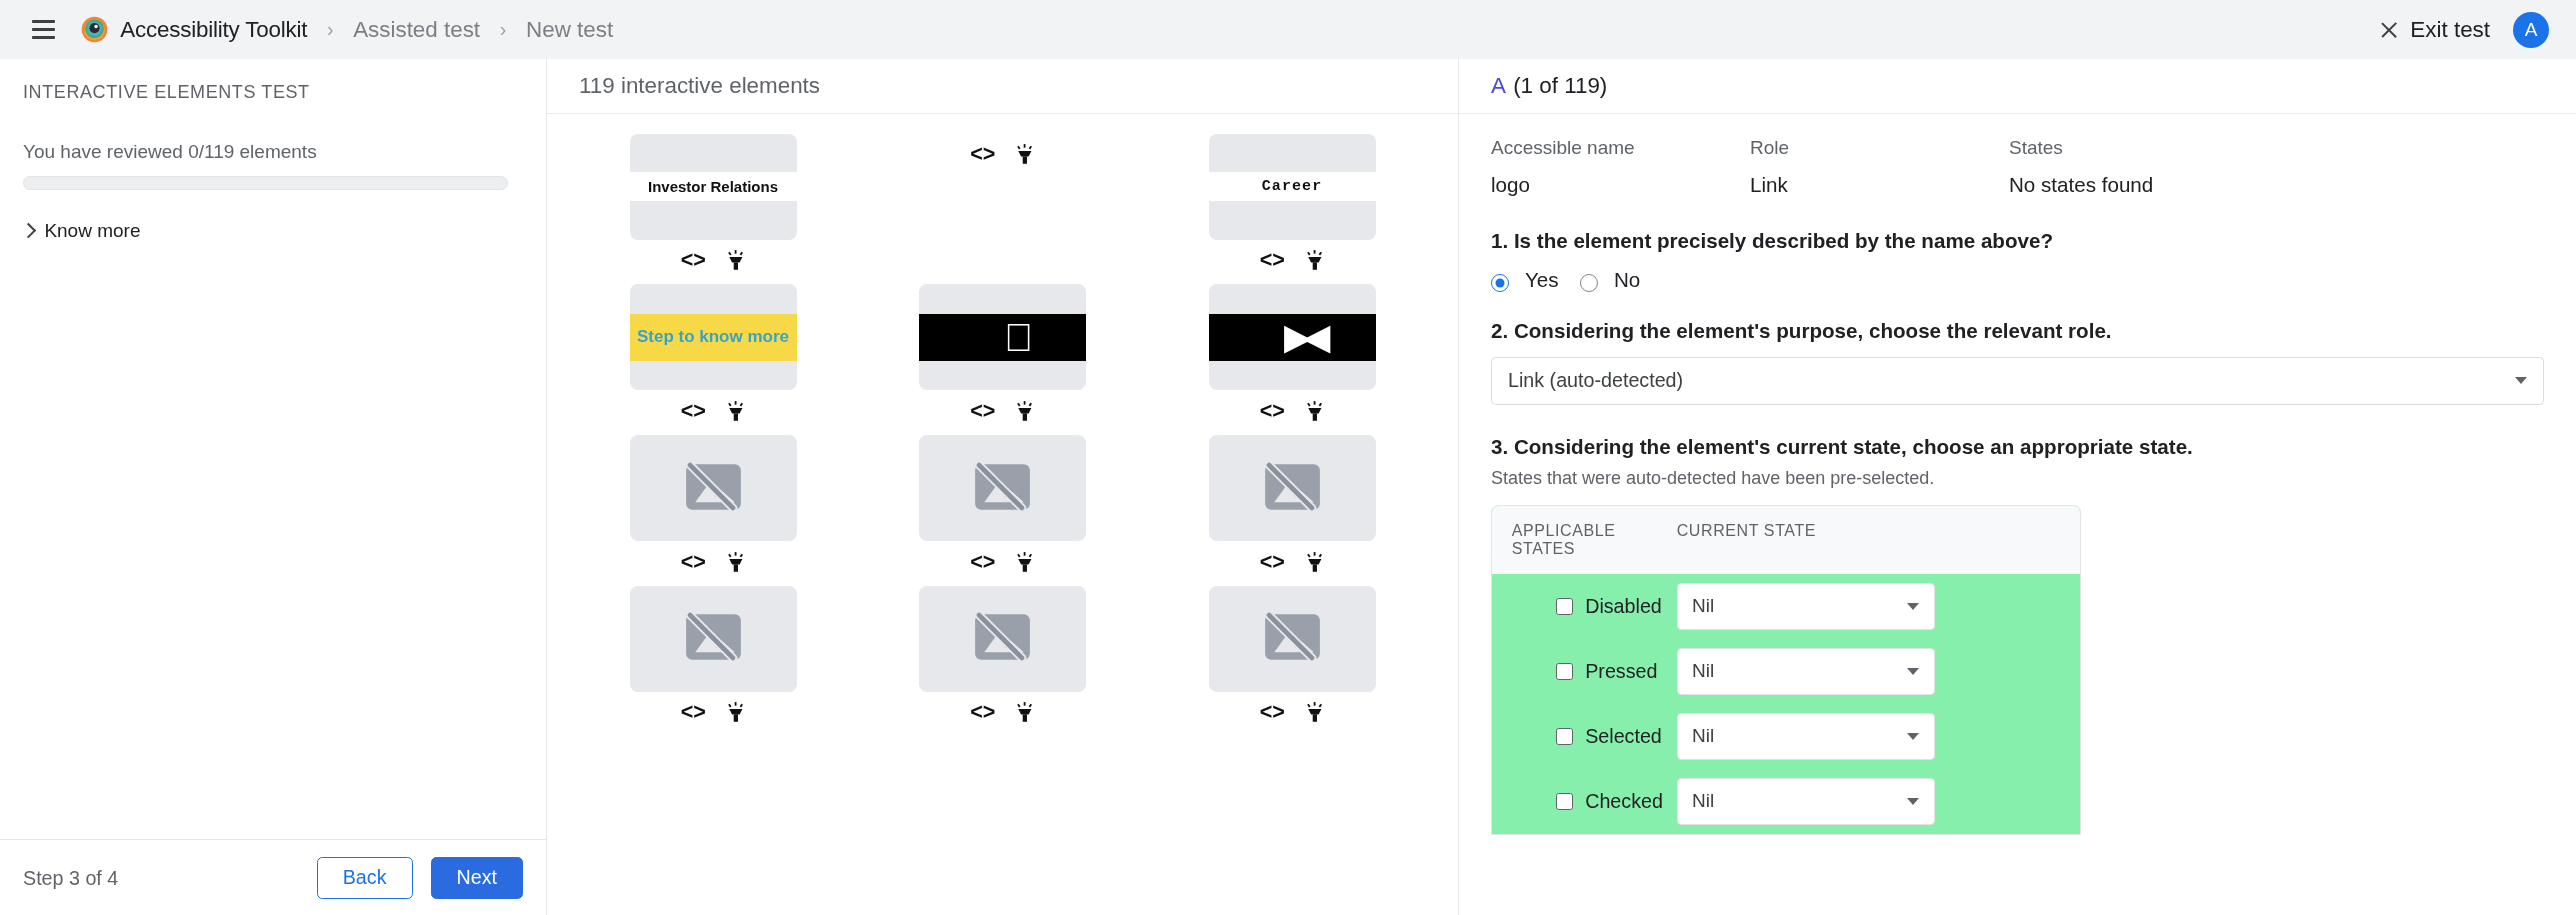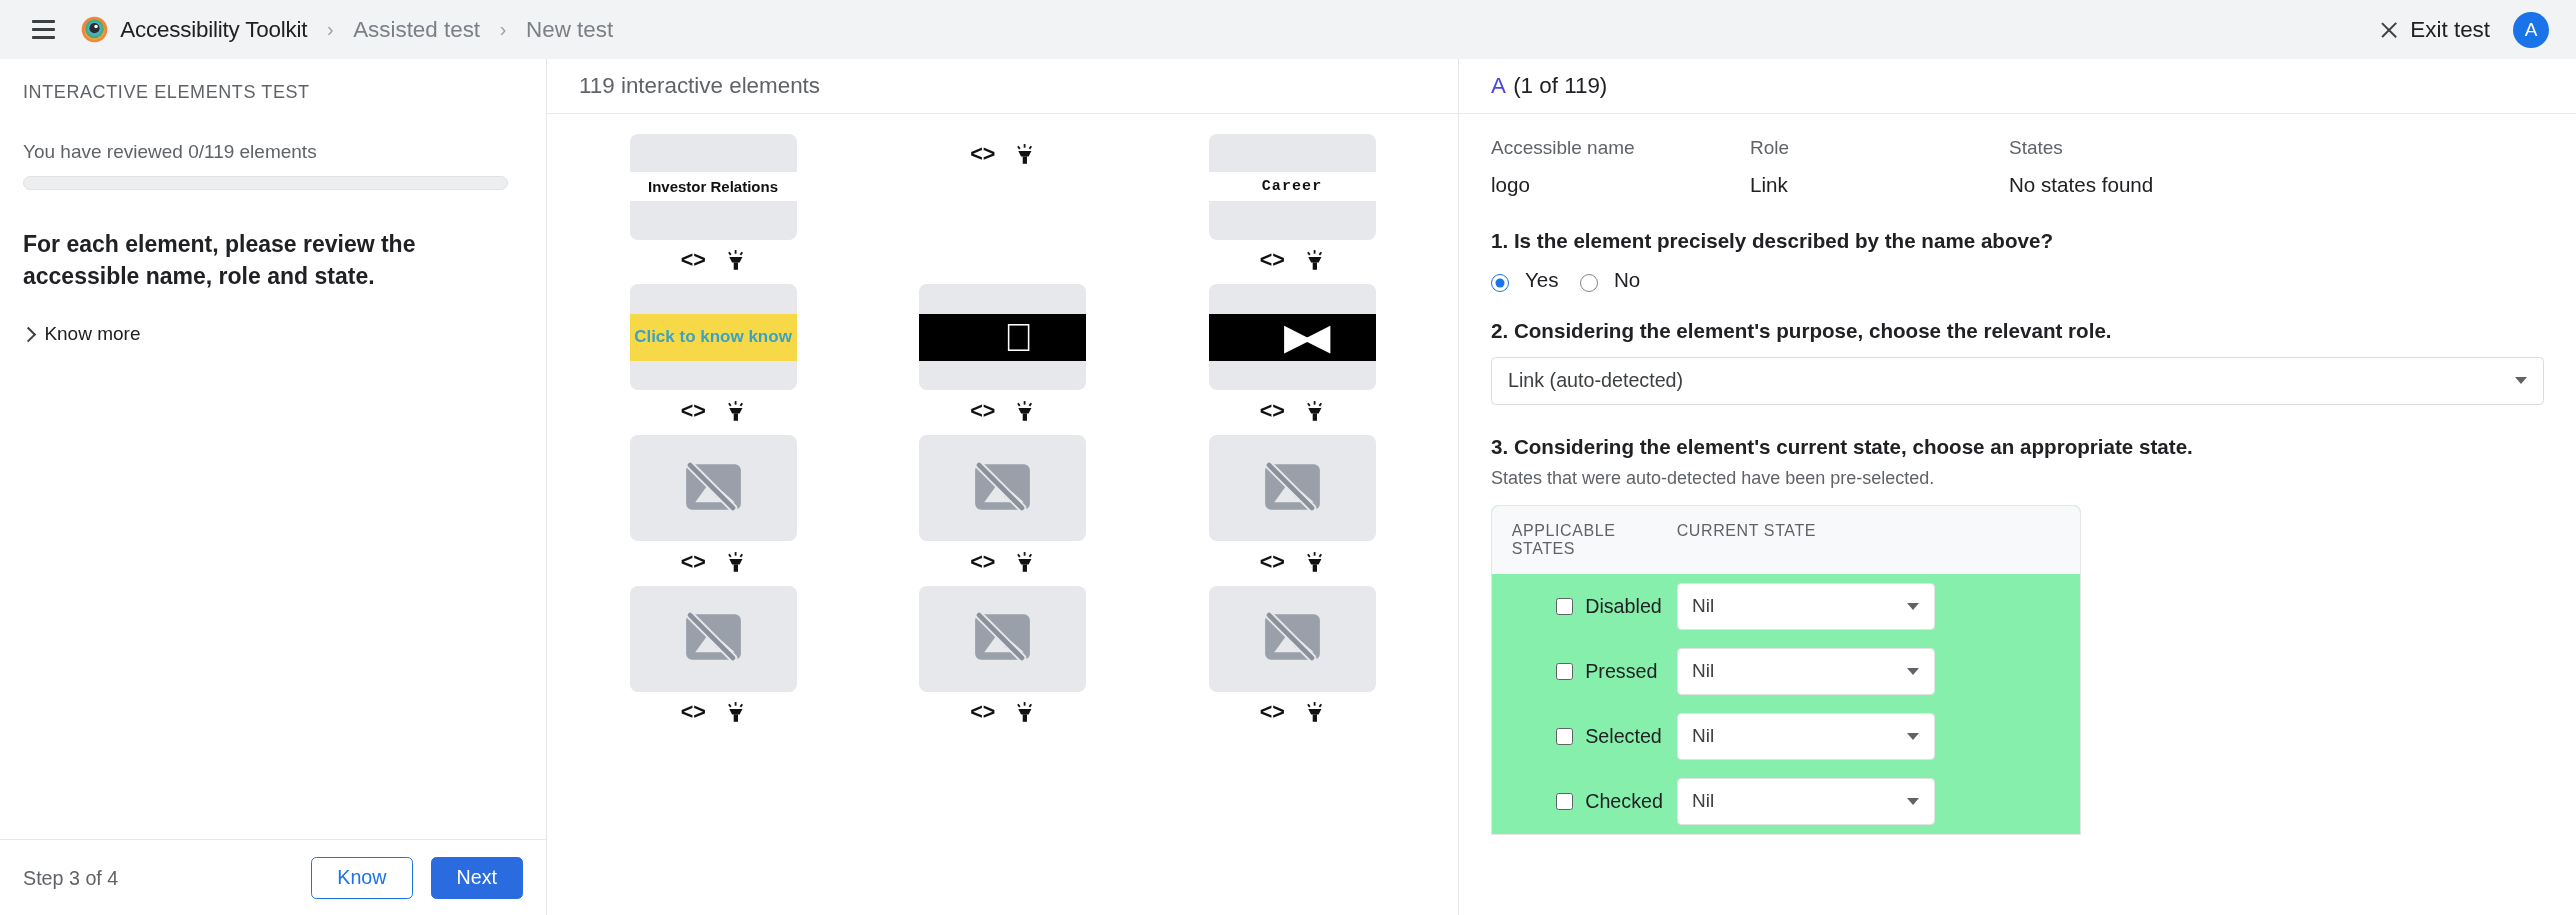--- a/index.html
+++ b/index.html
@@ -263,30 +263,29 @@
 
 <div class="main">
 
   <div class="sidebar">
     <div class="sidebar-body">
       <div class="sidebar-title">INTERACTIVE ELEMENTS TEST</div>
       <div class="reviewed-text">You have reviewed 0/119 elements</div>
       <div class="progress-track">
         <div class="progress-fill" id="progress-fill" style="width: 0%;"></div>
       </div>
-      <div class="instruction">For each element, please review the accessible name, role and state.</div>
       <div class="know-more">
         <span class="chev-right"></span>
         <span class="know-more-label">Know more</span>
       </div>
     </div>
     <div class="sidebar-footer">
       <span class="step-label">Step 3 of 4</span>
       <div class="footer-btns">
-        <button class="btn btn-back">Know</button>
+        <button class="btn btn-back">Back</button>
         <button class="btn btn-next">Next</button>
       </div>
     </div>
   </div>
 
   <div class="midcol">
     <div class="mid-header">
       <span class="mid-header-label">119 interactive elements</span>
     </div>
     <div class="grid" id="element-grid">
@@ -332,21 +331,21 @@
   <rect x="3.6" y="2.2" width="2.2" height="4.0" fill="#111" transform="rotate(-35 4.7 4.2)"></rect>
   <rect x="17.6" y="2.2" width="2.2" height="4.0" fill="#111" transform="rotate(35 18.7 4.2)"></rect>
   <path d="M4 8.5 H20 L16.6 15 H7.4 Z" fill="#111"></path>
   <rect x="9.4" y="15" width="5.2" height="9" fill="#111"></rect>
 </svg>
     </div>
   </div>
   <div class="cell">
     <div class="thumb banner">
         <div class="band highlight">
-          <span class="band-text">Click to know know</span>
+          <span class="band-text">Step to know more</span>
         </div>
       </div>
     <div class="icon-row">
       <span class="code-icon">&lt;&gt;</span>
       <svg class="marker-icon" viewBox="0 0 24 26">
   <rect x="10.6" y="0" width="2.2" height="4.4" fill="#111"></rect>
   <rect x="3.6" y="2.2" width="2.2" height="4.0" fill="#111" transform="rotate(-35 4.7 4.2)"></rect>
   <rect x="17.6" y="2.2" width="2.2" height="4.0" fill="#111" transform="rotate(35 18.7 4.2)"></rect>
   <path d="M4 8.5 H20 L16.6 15 H7.4 Z" fill="#111"></path>
   <rect x="9.4" y="15" width="5.2" height="9" fill="#111"></rect>

